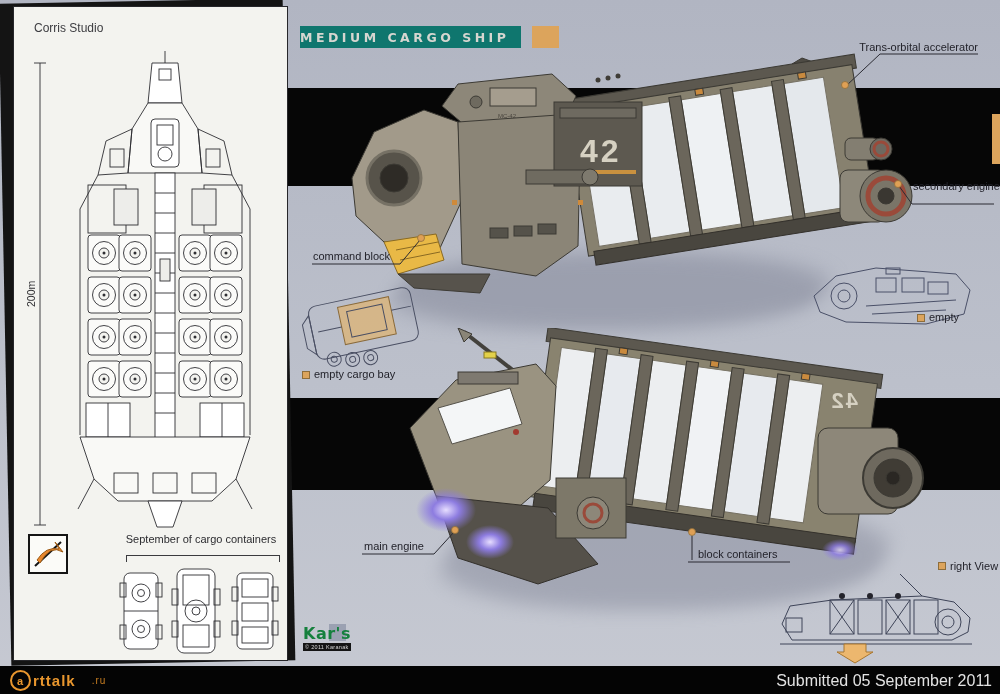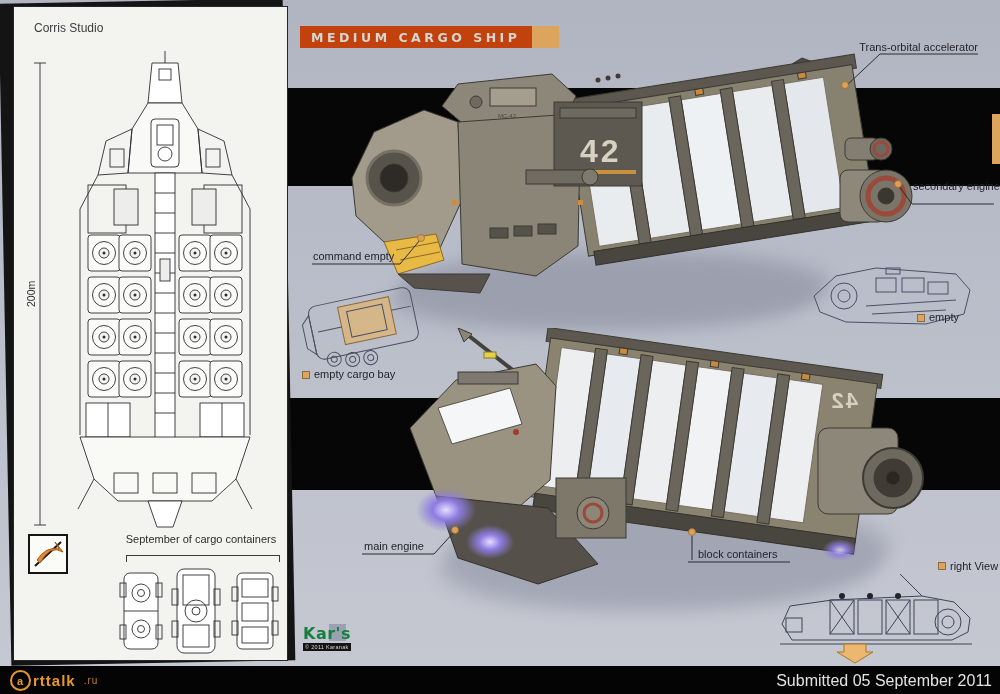--- a/index.html
+++ b/index.html
@@ -6,23 +6,23 @@
   body{
     width:1000px;height:694px;position:relative;overflow:hidden;
     background:linear-gradient(180deg,#b1b5c2 0%,#bcc0cb 55%,#c6c9d2 100%);
     font-family:"Liberation Sans",sans-serif;
   }
   .abs{position:absolute;}
   
   .band{position:absolute;left:287px;width:713px;background:#060606;z-index:1;}
   .edge-strip{position:absolute;left:992px;top:114px;width:8px;height:50px;background:#dca45c;z-index:2;}
   .title-bar{
-    position:absolute;left:300px;top:26px;width:221px;height:22px;background:#c2410c;
+    position:absolute;left:300px;top:26px;width:221px;height:22px;background:#0f766e;
     color:#d6d6d0;font-family:"DejaVu Sans",sans-serif;font-size:12.5px;font-weight:bold;
-    letter-spacing:3.5px;line-height:23px;padding-left:11px;z-index:6;text-transform:uppercase;
+    letter-spacing:3.5px;line-height:23px;z-index:6;text-transform:uppercase;
   }
   .title-accent{position:absolute;left:532px;top:26px;width:27px;height:22px;background:#dca45c;z-index:6;}
   .shadow{position:absolute;background:#7e8294;opacity:.5;filter:blur(9px);border-radius:45%;z-index:2;}
   .ship{position:absolute;z-index:4;}
   .sketch{position:absolute;z-index:3;}
   .overlay-lines{position:absolute;left:287px;top:0;width:713px;height:666px;z-index:5;pointer-events:none;}
   .callout{position:absolute;font-size:11px;color:#23232b;white-space:nowrap;z-index:6;}
   .bullet{position:absolute;width:8px;height:8px;background:#dca45c;border:1px solid #8e6d3a;box-sizing:border-box;z-index:6;}
   .artist{position:absolute;left:303px;top:624px;z-index:6;width:60px;}
   .artist .sq{position:absolute;left:26px;top:0;width:17px;height:17px;background:#9ba1b2;}
@@ -33,21 +33,21 @@
   .page{position:absolute;left:13px;top:6px;width:273px;height:653px;background:#f3f3ef;border:1px solid #26262a;z-index:6;}
   .studio{position:absolute;left:20px;top:14px;font-size:12px;color:#3c3c40;}
   .variants-caption{position:absolute;left:104px;top:526px;width:166px;text-align:center;font-size:11px;color:#2c2c30;}
   .variants-bracket{position:absolute;left:112px;top:548px;width:152px;height:6px;border-top:1px solid #3a3a3e;border-left:1px solid #3a3a3e;border-right:1px solid #3a3a3e;}
   .empire{position:absolute;left:8px;top:608px;width:136px;text-align:center;font-size:11px;color:#2c2c30;line-height:14px;}
   .compass{position:absolute;left:14px;top:527px;width:40px;height:40px;background:#fbfbf8;border:2px solid #141414;box-sizing:border-box;}
   
   .bottom-bar{position:absolute;left:0;bottom:0;width:1000px;height:28px;background:#040404;z-index:20;}
   .wm{position:absolute;left:10px;top:4px;color:#e8962e;font-weight:bold;font-size:15px;letter-spacing:1px;display:flex;align-items:center;}
   .wm .ca{display:inline-flex;align-items:center;justify-content:center;width:17px;height:17px;border:2px solid #e8962e;border-radius:50%;font-size:11px;margin-right:2px;}
-  .wm .tld{font-size:10px;font-weight:normal;margin-left:8px;color:#c97f22;}
+  .wm .tld{font-size:10px;font-weight:normal;margin-left:16px;color:#c97f22;}
   .submitted{position:absolute;right:8px;top:6px;color:#e2e2e2;font-size:16px;}
   svg text{font-family:"Liberation Sans",sans-serif;}
 </style>
 </head>
 <body>
 
 <div class="band" style="top:88px;height:98px;"></div>
 <div class="band" style="top:398px;height:92px;"></div>
 <div class="edge-strip"></div>
 
@@ -245,21 +245,21 @@
   <g fill="#dfa055" stroke="#8e6d3a" stroke-width=".8">
     <circle cx="845" cy="85" r="3.5"></circle>
     <circle cx="421" cy="238" r="3.5"></circle>
     <circle cx="898" cy="184" r="3.5"></circle>
     <circle cx="455" cy="530" r="3.5"></circle>
     <circle cx="692" cy="532" r="3.5"></circle>
   </g>
 </svg>
 
 <div class="callout" style="left:858px;top:41px;width:120px;text-align:right;">Trans-orbital accelerator</div>
-<div class="callout" style="left:313px;top:250px;">command empty</div>
+<div class="callout" style="left:313px;top:250px;">command block</div>
 <div class="callout" style="left:913px;top:180px;">secondary engine</div>
 <div class="bullet" style="left:917px;top:314px;"></div>
 <div class="callout" style="left:929px;top:311px;">empty</div>
 <div class="bullet" style="left:302px;top:371px;"></div>
 <div class="callout" style="left:314px;top:368px;">empty cargo bay</div>
 <div class="callout" style="left:364px;top:540px;">main engine</div>
 <div class="callout" style="left:698px;top:548px;">block containers</div>
 <div class="bullet" style="left:938px;top:562px;"></div>
 <div class="callout" style="left:950px;top:560px;text-align:right;">right View</div>
 

